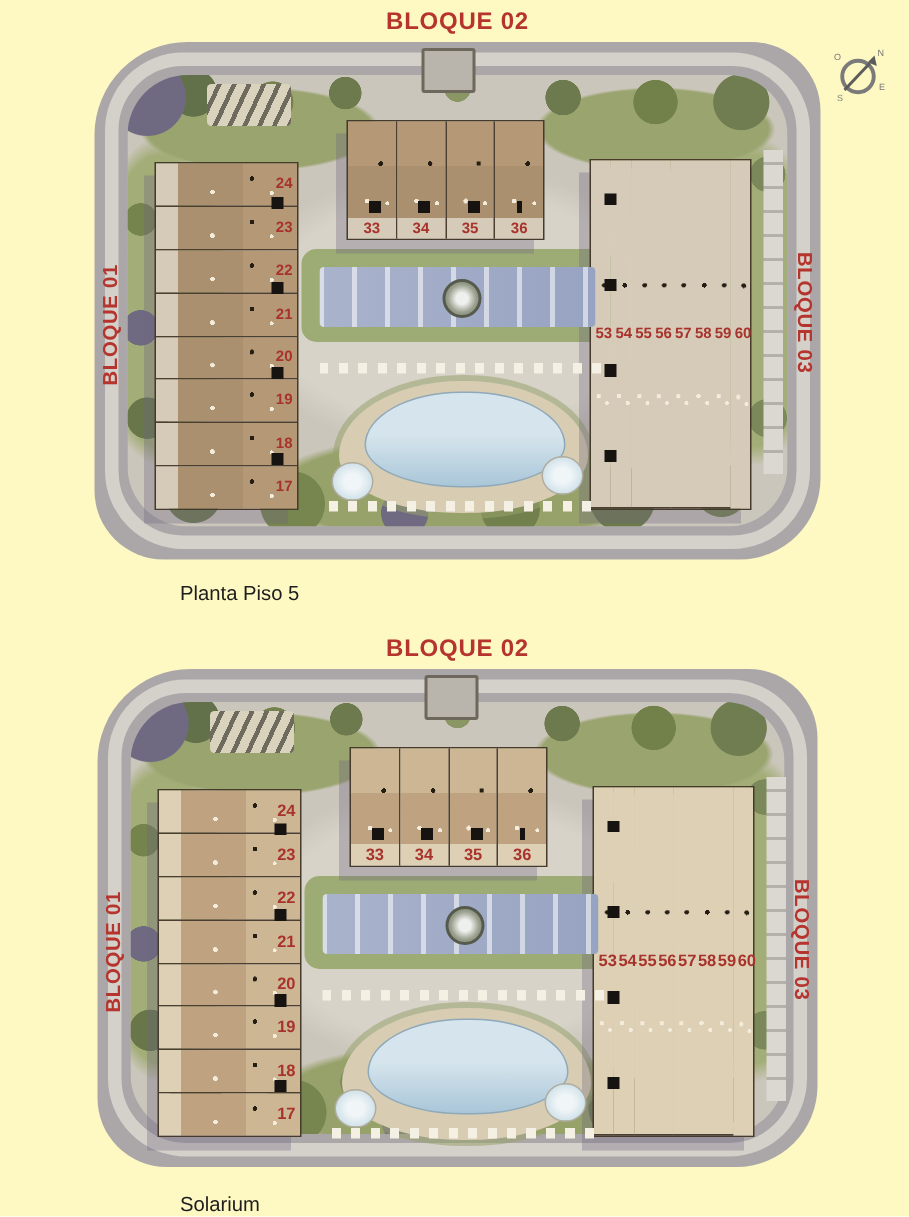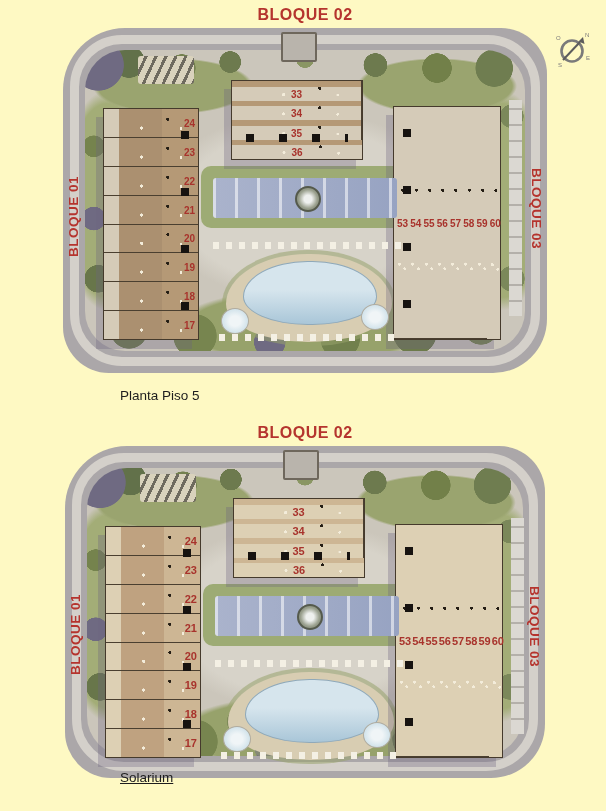--- a/index.html
+++ b/index.html
@@ -51,21 +51,21 @@
   .lbl-side{position:absolute;color:#b5342e;font-weight:bold;font-size:13.5px;
             letter-spacing:.5px;z-index:6;white-space:nowrap;}
   .lbl-left{left:3px;top:148px;writing-mode:vertical-rl;transform:rotate(180deg);}
   .lbl-right{right:3px;top:140px;writing-mode:vertical-rl;}
 
   
   .bld{position:absolute;display:flex;border:1px solid #453a2c;
        box-shadow:-7px 9px 0 rgba(109,101,127,.32);z-index:3;}
   .b-left{left:40px;top:80px;width:94px;height:230px;flex-direction:column;}
   .b-right{left:330px;top:78px;width:106px;height:232px;flex-direction:row;}
-  .b-center{left:168px;top:52px;width:130px;height:78px;flex-direction:column;}
+  .b-center{left:168px;top:52px;width:130px;height:78px;flex-direction:row;}
 
   .unit{position:relative;flex:1;}
   .b-left .unit{border-bottom:1px solid #4a3f30;
     background:linear-gradient(90deg,#d5cbb8 0 15px,#ab9070 15px 62%,#b59976 62%);}
   .b-right .unit{border-bottom:1px solid #4a3f30;
     background:linear-gradient(270deg,#d5cbb8 0 15px,#ab9070 15px 62%,#b59976 62%);}
   .b-center .unit{border-right:1px solid #4a3f30;
     background:linear-gradient(0deg,#d5cbb8 0 14px,#ab9070 14px 62%,#b59976 62%);}
   .unit:last-child{border-bottom:none;border-right:none;}
   .unit::before{content:'';position:absolute;inset:0;
@@ -116,21 +116,21 @@
   .mp-l{left:158px;top:280px;} .mp-r{left:298px;top:276px;}
   .pergola{position:absolute;left:75px;top:28px;width:56px;height:28px;z-index:3;border-radius:3px;
         background:repeating-linear-gradient(115deg,#d9d2bc 0 6px,#6e6a5e 6px 9px);}
   .entry{position:absolute;left:218px;top:4px;width:32px;height:26px;z-index:3;
         background:#b9b4ac;border:2px solid #6e675c;border-radius:2px;}
   .park{position:absolute;left:446px;top:72px;width:13px;height:216px;z-index:2;
         background:repeating-linear-gradient(0deg,#dbd8d2 0 14px,#b4b0aa 14px 16px);}
 
   
   .caption{position:absolute;left:120px;color:#1d1d1d;font-size:13.5px;}
-  .cap-1{top:388px;} .cap-2{top:770px;text-decoration:underline;}
+  .cap-1{top:388px;} .cap-2{top:795px;}
   .compass{position:absolute;left:549px;top:27px;width:46px;height:46px;}
 </style>
 </head>
 <body>
 
 <div class="page">
 
   <div class="plan plan-1">
     <div class="btop">BLOQUE 02</div>
     <div class="site">

